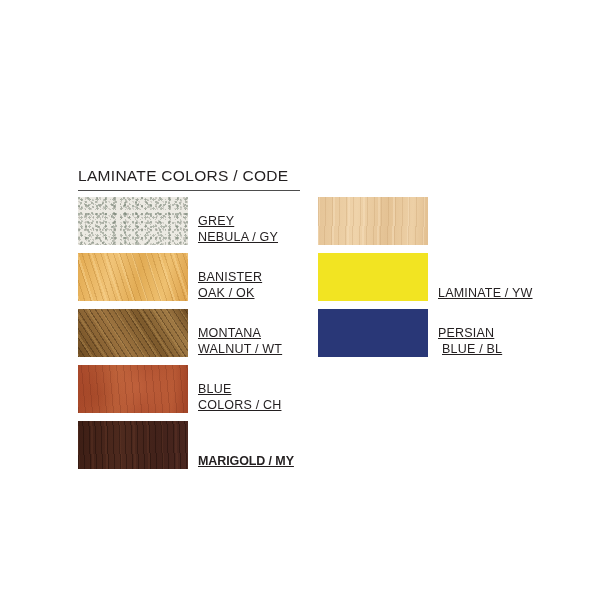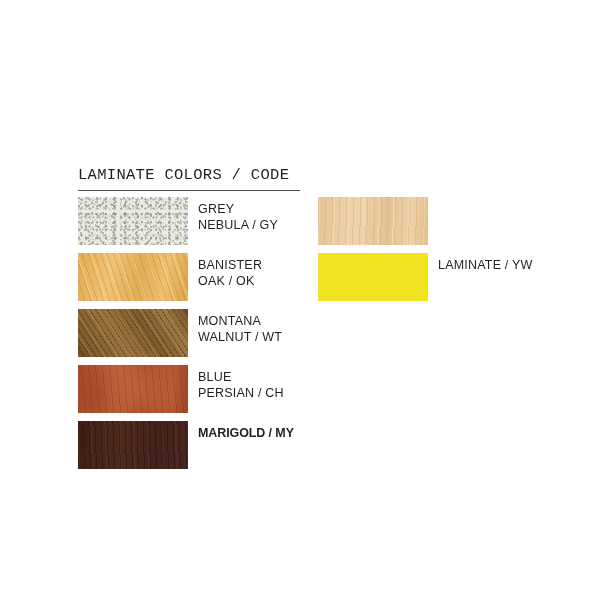--- a/index.html
+++ b/index.html
@@ -25,21 +25,20 @@
 
   
   .chart-title {
     font-size: 15.5px;
     letter-spacing: 0.3px;
     font-weight: 400;
     color: #231f20;
     line-height: 1;
     white-space: nowrap;
     padding-bottom: 6px;
-    font-family: Liberation Mono, monospace;
   }
   .title-rule {
     width: 222px;
     height: 1px;
     background: #4d4d4d;
     margin-bottom: 6px;
   }
 
   
   .columns {
@@ -47,22 +46,23 @@
     align-items: flex-start;
   }
   .col {
     display: block;
   }
   .col-left  { width: 240px; }
   .col-right { width: 240px; }
 
   .swatch-row {
     display: flex;
-    align-items: flex-start;
+    align-items: flex-end;
     margin-bottom: 8px;
+    text-decoration: underline;
   }
 
   .swatch {
     width: 110px;
     height: 48px;
     flex: 0 0 110px;
     position: relative;
     overflow: hidden;
   }
 
@@ -214,21 +214,21 @@
         <div class="swatch-label">
           <span>MONTANA</span>
           <span class="ln2">WALNUT / WT</span>
         </div>
       </div>
 
       <div class="swatch-row">
         <div class="swatch tex-cherry"></div>
         <div class="swatch-label">
           <span>BLUE</span>
-          <span class="ln2">PERSIAN / CH</span>
+          <span class="ln2">COLORS / CH</span>
         </div>
       </div>
 
       <div class="swatch-row">
         <div class="swatch tex-mahogany"></div>
         <div class="swatch-label alt-face">
           <span>MARIGOLD / MY</span>
         </div>
       </div>
 
@@ -241,17 +241,24 @@
       </div>
 
       <div class="swatch-row">
         <div class="swatch tex-solid" style="background-color: rgb(242, 228, 34);"></div>
         <div class="swatch-label">
           <span>LAMINATE / YW</span>
         </div>
       </div>
 
 
+      <div class="swatch-row">
+        <div class="swatch tex-solid" style="background-color: rgb(41, 55, 119);"></div>
+        <div class="swatch-label indent-2">
+          <span>PERSIAN</span>
+          <span class="ln2">BLUE / BL</span>
+        </div>
+      </div>
 
     </div>
 
   </div>
 </div>
 
 </body></html>

